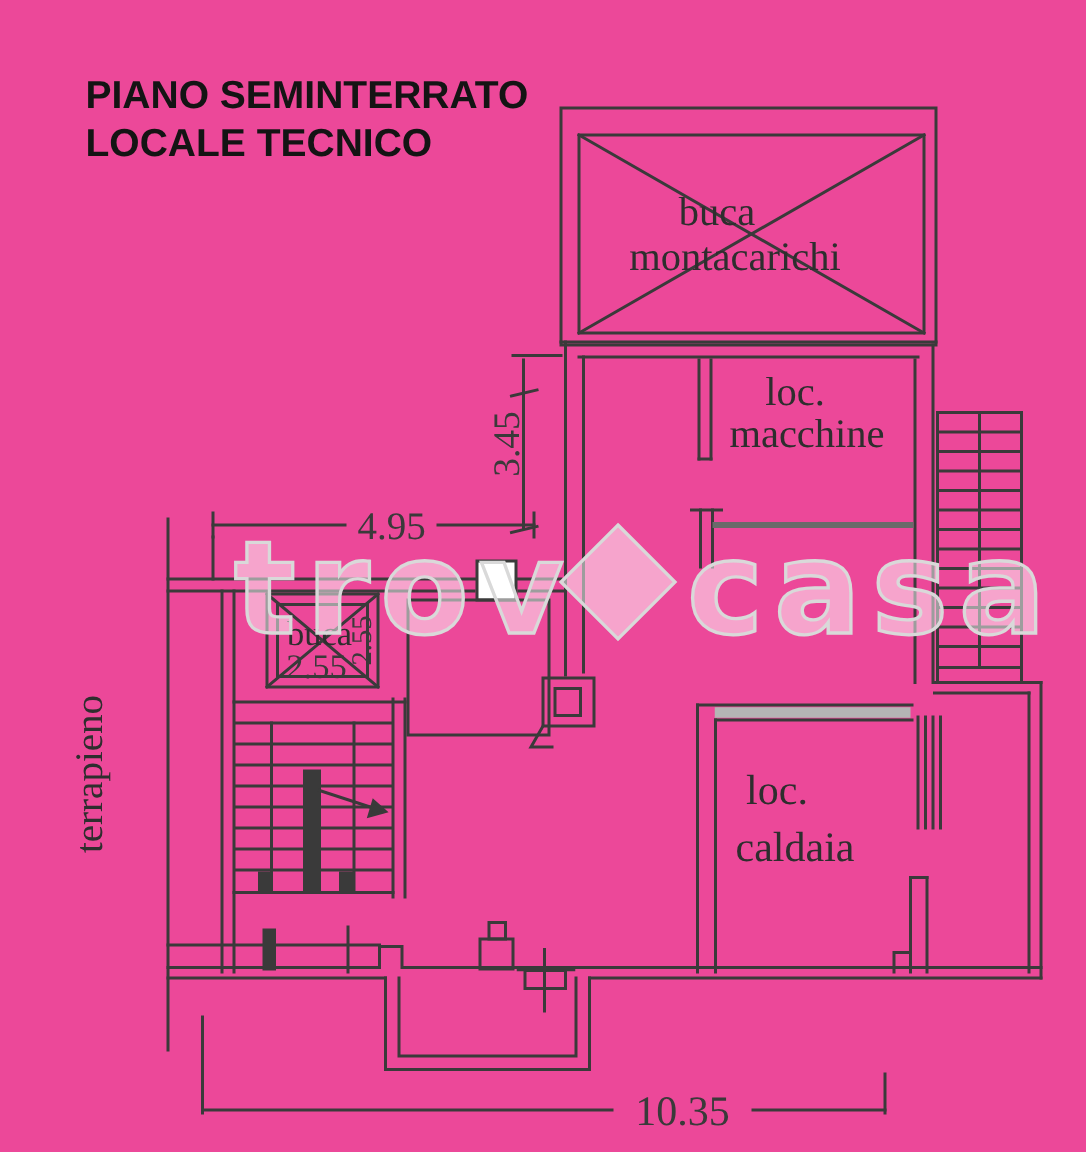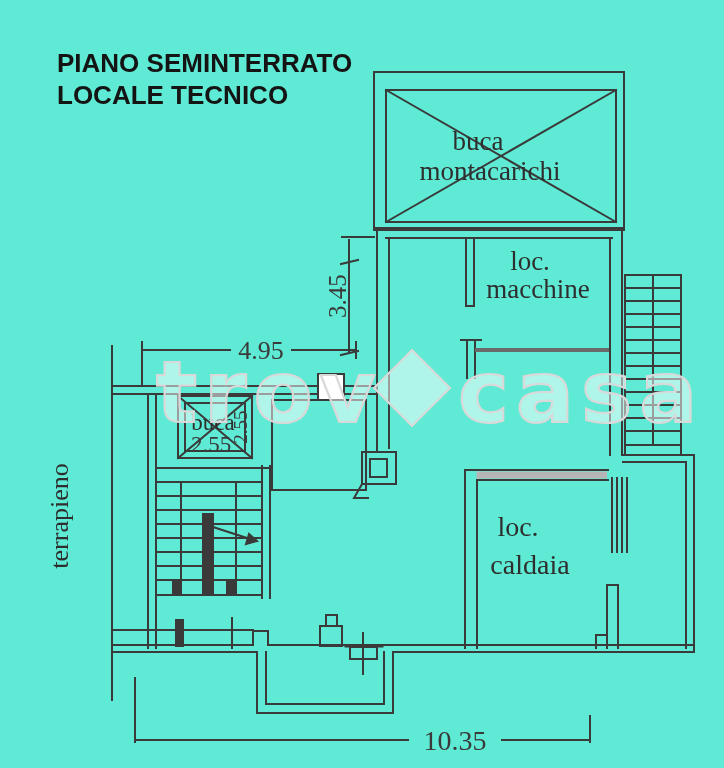--- a/index.html
+++ b/index.html
@@ -1,16 +1,16 @@
 <!DOCTYPE html>
 <html><head>
 <meta charset="utf-8">
 <style>
   html,body{margin:0;padding:0;background:#ffffff;}
-  .page{position:relative;width:724px;height:768px;background:#5eead4;overflow:hidden;}
+  .page{position:relative;width:724px;height:768px;background:#ec4899;overflow:hidden;}
   svg{display:block;}
   .plan-label{font-family:"Liberation Serif","DejaVu Serif",serif;fill:#2e2e2e;}
   .title-text{font-family:"Liberation Sans","DejaVu Sans",sans-serif;font-weight:bold;fill:#141414;}
   .dim-text{font-family:"Liberation Serif","DejaVu Serif",serif;fill:#3a3a3a;}
   .wm-text{font-family:"DejaVu Sans","Liberation Sans",sans-serif;font-weight:bold;
            fill:rgba(255,255,255,0.50);stroke:#d9d9d9;stroke-width:2.2px;letter-spacing:7px;}
 </style>
 </head>
 <body>
 

